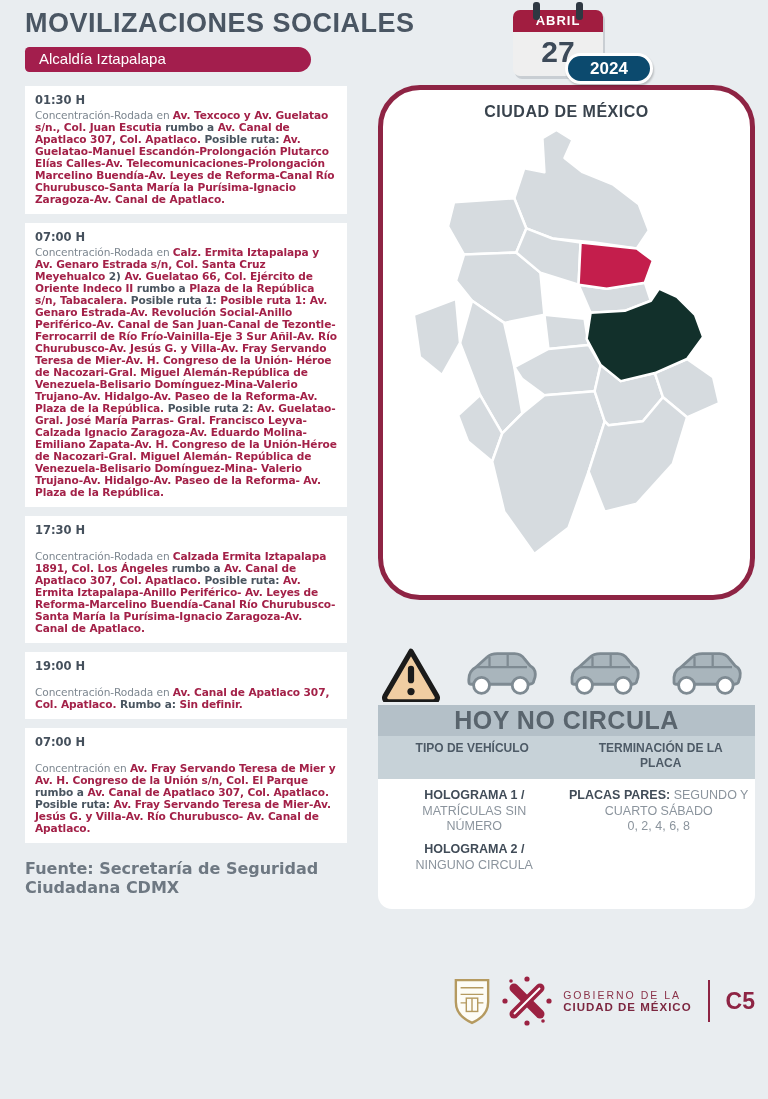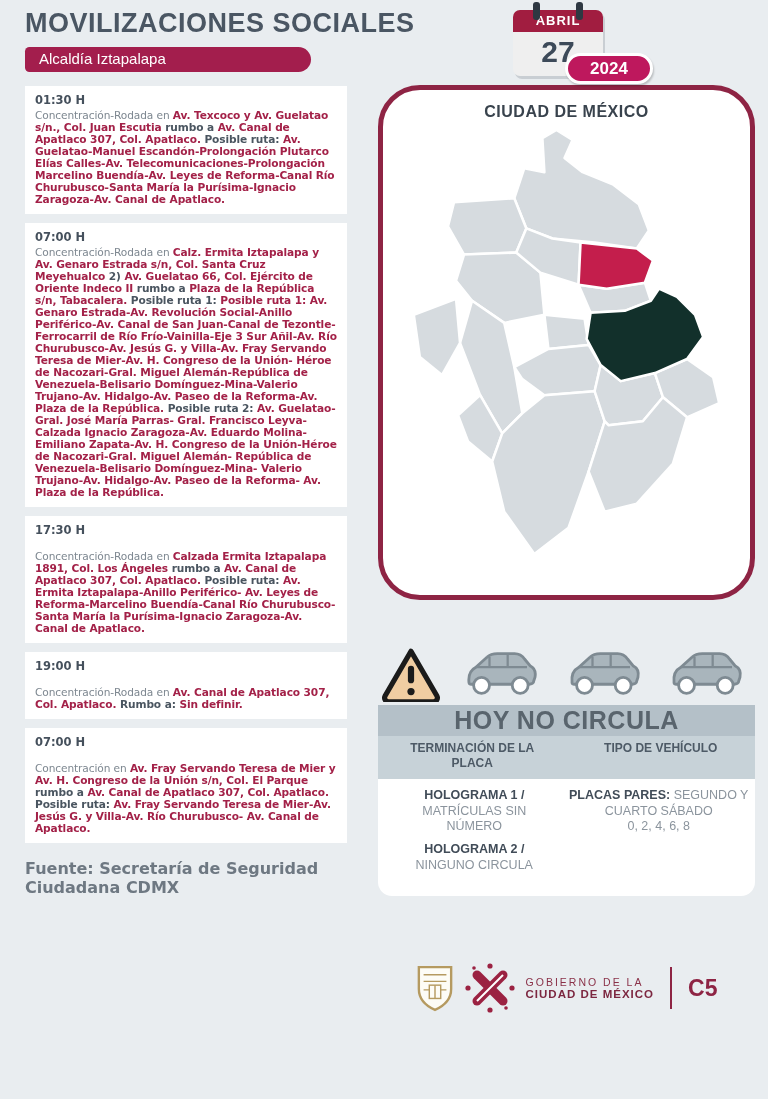--- a/index.html
+++ b/index.html
@@ -10,21 +10,21 @@
         font-size:27px;font-weight:bold;color:#4a5663;letter-spacing:.5px;}
   .calendar{position:absolute;left:513px;top:2px;width:90px;height:80px;}
   .cal-clip{position:absolute;top:0;width:7px;height:18px;border-radius:3px;background:#2e3842;z-index:3;}
   .cal-clip.l{left:20px;} .cal-clip.r{right:20px;}
   .cal-body{position:absolute;top:8px;left:0;width:90px;height:66px;background:#efefef;border-radius:7px;
         box-shadow:2px 3px 0 #c9ced3;overflow:hidden;}
   .cal-month{height:22px;background:#a11d40;color:#fff;font-family:"Liberation Sans",sans-serif;
         font-weight:bold;font-size:13px;line-height:22px;text-align:center;letter-spacing:1px;}
   .cal-day{font-family:"Liberation Sans",sans-serif;font-weight:bold;font-size:30px;color:#3d4a59;
         text-align:center;line-height:40px;}
-  .cal-year{position:absolute;left:52px;top:51px;width:82px;height:25px;background:#be185d;color:#fff;
+  .cal-year{position:absolute;left:52px;top:51px;width:82px;height:25px;background:#0c4a6e;color:#fff;
         border:3px solid #fff;border-radius:16px;font-family:"Liberation Sans",sans-serif;font-weight:bold;
         font-size:17px;line-height:25px;text-align:center;box-shadow:1px 2px 2px rgba(0,0,0,.2);z-index:4;}
   
   .left-col{position:absolute;left:25px;top:45px;width:322px;}
   .pill{width:258px;background:#a31e4d;color:#fff;font-family:"Liberation Sans",sans-serif;
         font-size:15px;padding:3px 14px 5px;border-radius:5px 14px 14px 5px;margin-bottom:14px;}
   .event-card{background:#fff;padding:7px 10px 9px;margin-bottom:9px;box-sizing:border-box;width:322px;}
   .event-time{font-size:11.5px;font-weight:bold;color:#45505c;margin-bottom:2px;}
   .event-time.gap{margin-bottom:13px;}
   .event-text{margin:0;font-size:10.6px;line-height:12px;font-weight:bold;letter-spacing:-.1px;}
@@ -41,29 +41,29 @@
         font-weight:bold;font-size:16px;color:#39434d;letter-spacing:.5px;}
   .map-svg{position:absolute;left:0;top:38px;width:367px;height:452px;}
   .hnc-icons{display:flex;align-items:center;justify-content:space-between;margin-top:45px;height:58px;
         padding:0 6px 0 2px;}
   .hnc-bar{margin-top:2px;height:31px;background:#b4c0c8;display:flex;align-items:center;justify-content:center;
         font-family:"Liberation Sans",sans-serif;font-weight:bold;font-size:25px;color:#59646d;letter-spacing:.5px;}
   .hnc-cols{height:43px;background:#c7d2d8;display:flex;}
   .hnc-cols div{width:50%;text-align:center;font-family:"Liberation Sans",sans-serif;font-weight:bold;
         font-size:12px;line-height:1.25;color:#4d5a66;padding-top:5px;box-sizing:border-box;}
   .hnc-cols div span{display:inline-block;width:130px;}
-  .hnc-body{background:#fff;border-radius:0 0 14px 14px;display:flex;padding:9px 4px 16px;}
+  .hnc-body{background:#fff;border-radius:0 0 14px 14px;display:flex;padding:9px 4px 29px;}
   .hnc-body>div{width:50%;text-align:center;font-family:"Liberation Sans",sans-serif;font-size:12.5px;line-height:1.25;}
   .hnc-bold{font-weight:bold;color:#414c58;}
   .hnc-normal{color:#8b949d;}
   .hnc-row{margin-bottom:7px;}
   .hnc-row .hnc-normal{display:block;max-width:150px;margin:0 auto;}
   .plate-wrap{max-width:185px;margin:0 auto;}
   
-  .logos{display:flex;align-items:center;justify-content:center;margin-top:66px;gap:10px;}
+  .logos{display:flex;align-items:center;justify-content:flex-end;margin-top:66px;gap:10px;}
   .gov-text{text-align:left;color:#8a3148;font-family:"Liberation Sans",sans-serif;}
   .gov-l1{font-size:10.5px;letter-spacing:2px;}
   .gov-l2{font-size:11.5px;font-weight:bold;letter-spacing:1px;color:#7c2740;}
   .logo-divider{width:2px;height:42px;background:#8e2444;margin:0 6px;}
   .c5{font-family:"Liberation Sans",sans-serif;font-weight:bold;font-size:23px;color:#8e2444;}
 </style>
 </head>
 <body>
 
 <div class="page">
@@ -169,22 +169,22 @@
         <path d="M6,30 C5,22 8,18 12,16 L22,7 C24,5 27,4 31,4 L46,4 C50,4 53,6 55,9 L60,15 C64,17 65,20 64,25 L63,28 C63,30 61,31 59,31 L10,31 C7,31 6,31 6,30 Z" fill="#a9b5bc" stroke="#7e8a92" stroke-width="2.5" stroke-linejoin="round"></path>
         <path d="M24,7 L24,16 M40,5 L40,16 M12,16 L57,16" stroke="#7e8a92" stroke-width="2" fill="none"></path>
         <circle cx="17" cy="32" r="7" fill="#ffffff" stroke="#7e8a92" stroke-width="2.5"></circle>
         <circle cx="51" cy="32" r="7" fill="#ffffff" stroke="#7e8a92" stroke-width="2.5"></circle>
       </svg>
     </div>
 
     <div class="hnc-bar">HOY NO CIRCULA</div>
 
     <div class="hnc-cols">
+      <div><span>TIPO DE VEHÍCULO</span></div>
       <div><span>TERMINACIÓN DE LA PLACA</span></div>
-      <div><span>TIPO DE VEHÍCULO</span></div>
     </div>
 
     <div class="hnc-body">
       <div>
         <div class="hnc-row">
           <span class="hnc-bold">HOLOGRAMA 1 /</span>
           <span class="hnc-normal">MATRÍCULAS SIN NÚMERO</span>
         </div>
         <div class="hnc-row">
           <span class="hnc-bold">HOLOGRAMA 2 /</span>

